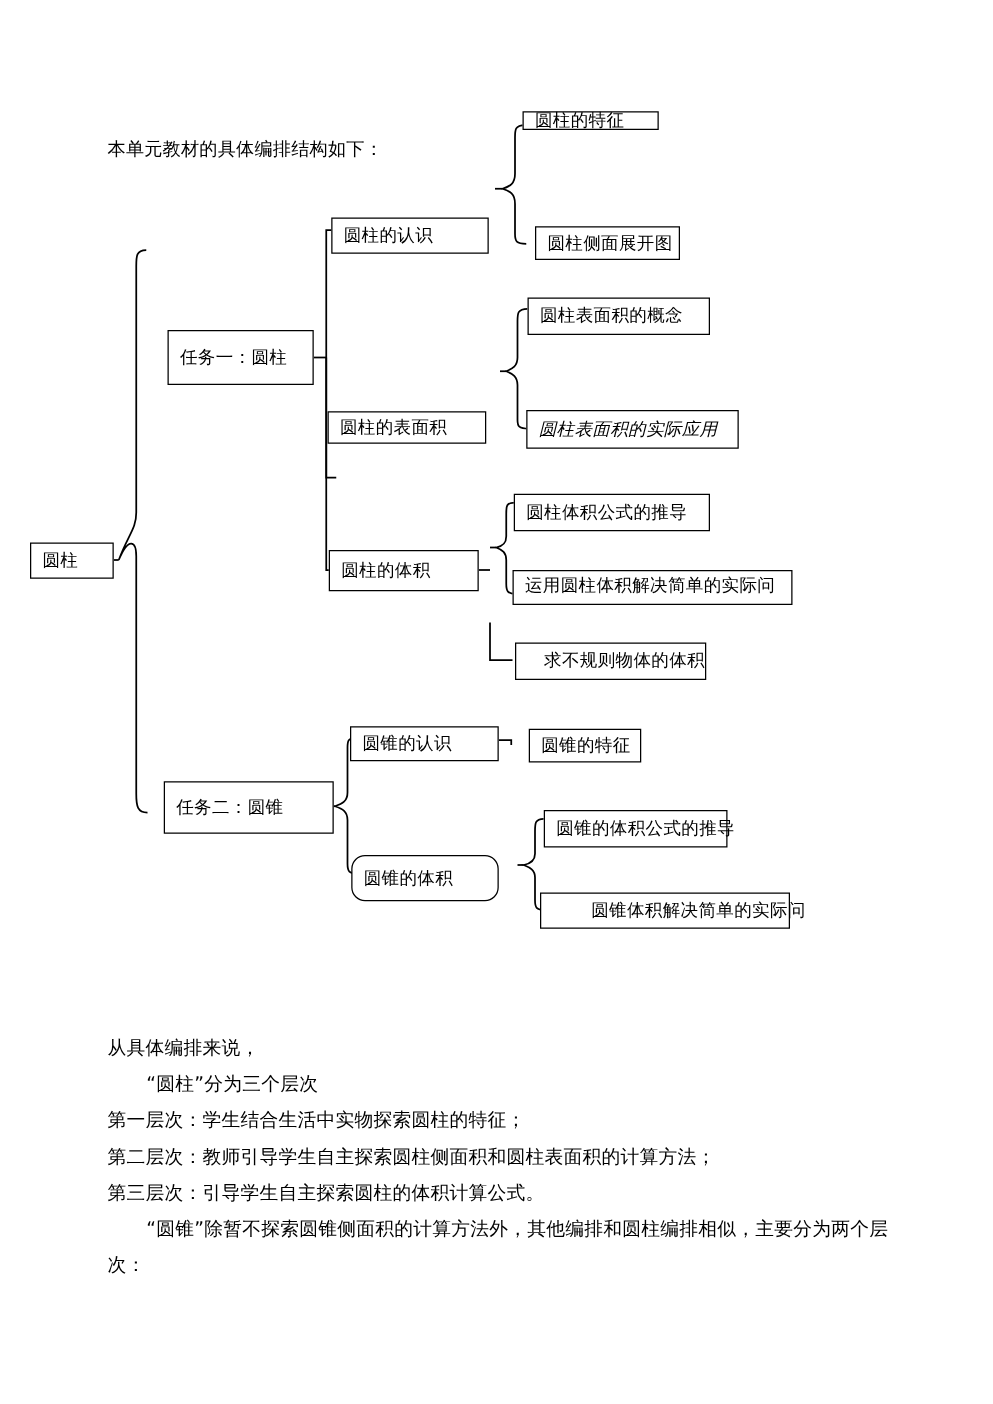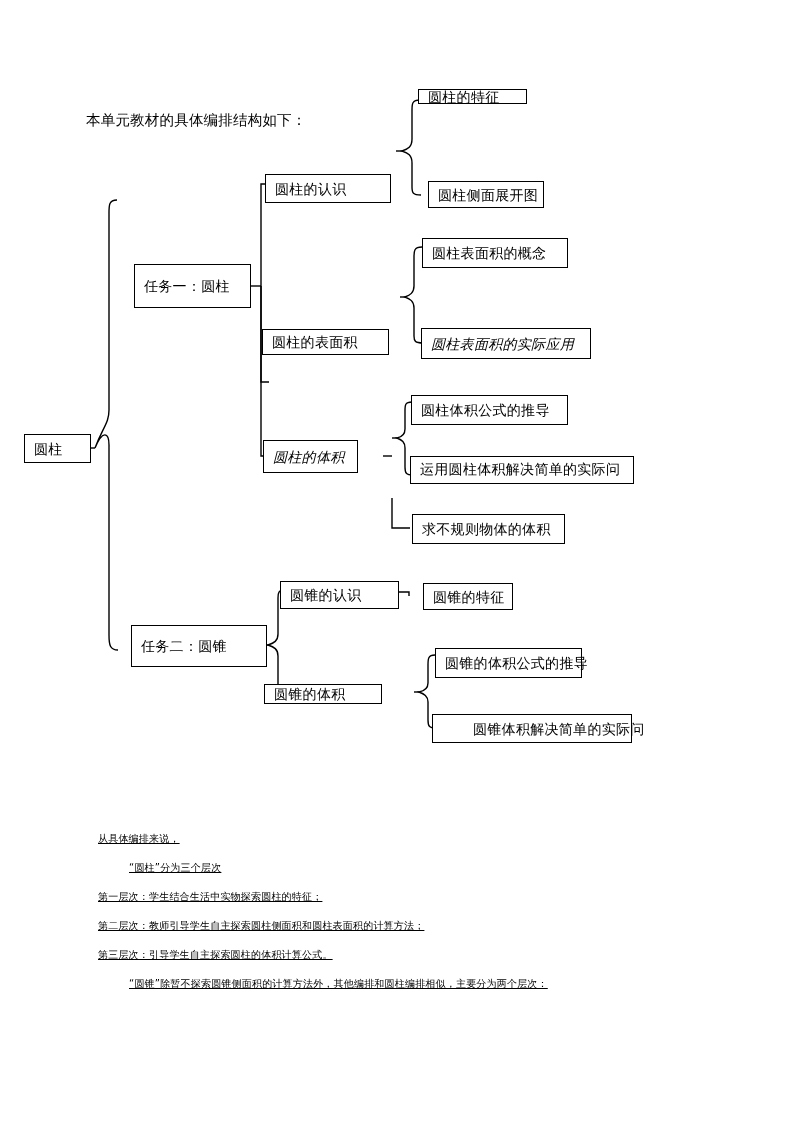--- a/index.html
+++ b/index.html
@@ -46,27 +46,26 @@
     position: absolute;
     z-index: 1;
     overflow: visible;
   }
   .connector svg {
     display: block;
     overflow: visible;
   }
   .para-block {
     position: absolute;
-    left: 98px;
+    left: 86px;
     top: 824px;
     width: 640px;
-    font-size: 10px;
+    font-size: 15px;
     line-height: 29px;
     letter-spacing: 0.2px;
-    text-decoration: underline;
   }
   .para-line {
     white-space: nowrap;
   }
   .para-line.indent {
     text-indent: 31px;
   }
   .para-line.wrap {
     white-space: normal;
     text-indent: 31px;
@@ -157,27 +156,27 @@
   <div class="node" style="left:131px; top:625px; width:136px; height:42px;">
     <span>任务二：圆锥</span>
   </div>
 
   <div class="node" style="left:265px; top:174px; width:126px; height:29px;">
     <span>圆柱的认识</span>
   </div>
   <div class="node" style="left:262px; top:329px; width:127px; height:26px;">
     <span>圆柱的表面积</span>
   </div>
-  <div class="node" style="left:263px; top:440px; width:95px; height:33px;font-style:italic;">
+  <div class="node" style="left:263px; top:440px; width:120px; height:33px;">
     <span>圆柱的体积</span>
   </div>
   <div class="node" style="left:280px; top:581px; width:119px; height:28px;">
     <span>圆锥的认识</span>
   </div>
-  <div class="node" style="left:264px; top:684px; width:118px; height:20px;">
+  <div class="node" style="left:281px; top:684px; width:118px; height:37px;border-radius:11px;">
     <span>圆锥的体积</span>
   </div>
 
   <div class="node" style="left:418px; top:89px; width:109px; height:15px;">
     <span>圆柱的特征</span>
   </div>
   <div class="node" style="left:428px; top:181px; width:116px; height:27px;">
     <span>圆柱侧面展开图</span>
   </div>
   <div class="node" style="left:422px; top:238px; width:146px; height:30px;">
@@ -185,21 +184,21 @@
   </div>
   <div class="node" style="left:421px; top:328px; width:170px; height:31px;font-style:italic;">
     <span>圆柱表面积的实际应用</span>
   </div>
   <div class="node" style="left:411px; top:395px; width:157px; height:30px;">
     <span>圆柱体积公式的推导</span>
   </div>
   <div class="node" style="left:410px; top:456px; width:224px; height:28px;font-family:Liberation Serif, serif;">
     <span>运用圆柱体积解决简单的实际问</span>
   </div>
-  <div class="node" style="left:412px; top:514px; width:153px; height:30px;">
+  <div class="node" style="left:412px; top:514px; width:153px; height:30px;justify-content:flex-end;">
     <span>求不规则物体的体积</span>
   </div>
   <div class="node" style="left:423px; top:583px; width:90px; height:27px;">
     <span>圆锥的特征</span>
   </div>
   <div class="node" style="left:435px; top:648px; width:147px; height:30px;">
     <span>圆锥的体积公式的推导</span>
   </div>
   <div class="node" style="left:432px; top:714px; width:200px; height:29px;padding-left:40px;">
     <span>圆锥体积解决简单的实际问</span>

